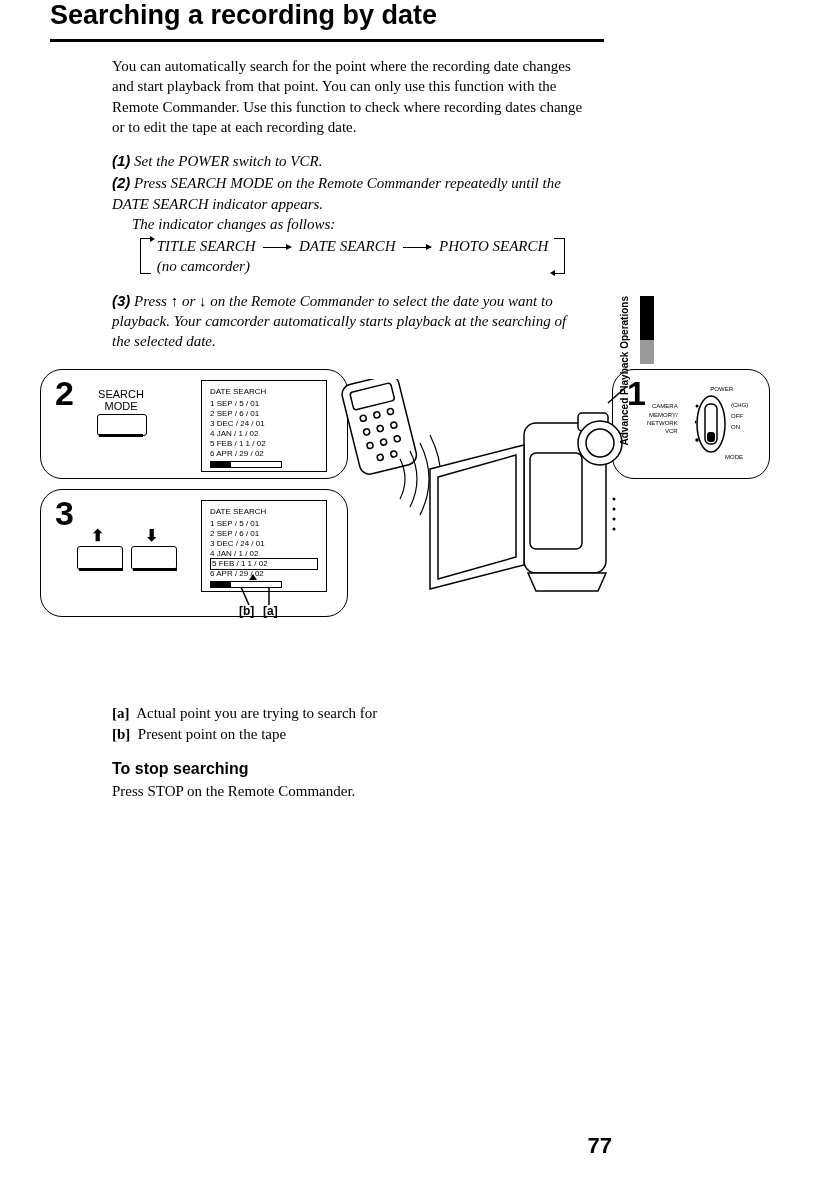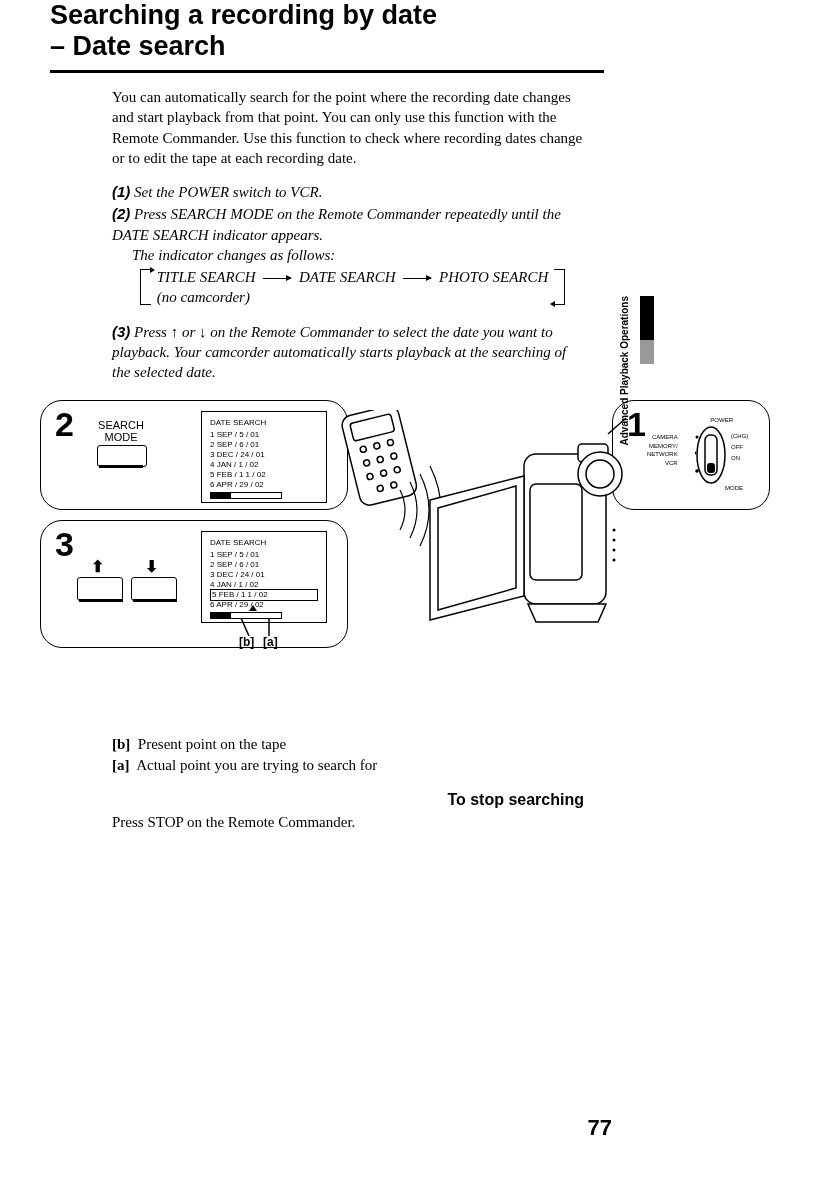--- a/index.html
+++ b/index.html
@@ -13,25 +13,25 @@
   .seq{margin-left:28px;margin-top:2px;}
   .seq .line{white-space:nowrap;}
   .arrow{display:inline-block;width:28px;height:1px;background:#000;vertical-align:middle;position:relative;margin:0 4px;}
   .arrow::after{content:"";position:absolute;right:-1px;top:-3px;border-left:6px solid #000;border-top:3.5px solid transparent;border-bottom:3.5px solid transparent;}
   .loopleft{display:inline-block;width:10px;height:34px;border:1.2px solid #000;border-right:none;vertical-align:top;margin-right:2px;position:relative;top:2px;}
   .loopleft::before{content:"";position:absolute;right:-4px;top:-3px;border-left:5px solid #000;border-top:3px solid transparent;border-bottom:3px solid transparent;}
   .loopright{display:inline-block;width:10px;height:34px;border:1.2px solid #000;border-left:none;vertical-align:top;margin-left:2px;position:relative;top:2px;}
   .loopright::before{content:"";position:absolute;left:-4px;bottom:-3px;border-right:5px solid #000;border-top:3px solid transparent;border-bottom:3px solid transparent;}
   .upicon::before{content:"\2191";font-weight:bold;}
   .downicon::before{content:"\2193";font-weight:bold;}
-  .h2{font-family:Verdana,Arial,sans-serif;font-weight:bold;font-size:16px;margin:14px 0 2px 0;text-align:right;}
+  .h2{font-family:Verdana,Arial,sans-serif;font-weight:bold;font-size:16px;margin:14px 0 2px 0;}
   .sidebar{position:absolute;right:24px;top:296px;font-family:Verdana,Arial,sans-serif;font-size:10px;font-weight:bold;writing-mode:vertical-rl;transform:rotate(180deg);}
   .sidetab{position:absolute;right:0;top:296px;width:14px;height:44px;background:#000;}
   .sidetab.gray{top:340px;height:24px;background:#999;}
-  .pagenum{position:absolute;right:42px;bottom:46px;font-family:Verdana,Arial,sans-serif;font-weight:bold;font-size:22px;}
+  .pagenum{position:absolute;right:42px;bottom:28px;font-family:Verdana,Arial,sans-serif;font-weight:bold;font-size:22px;}
   .figure{position:relative;width:740px;height:320px;margin:18px 0 18px -20px;}
   .panel{position:absolute;background:#fff;border:1.8px solid #000;border-radius:22px;box-sizing:border-box;}
   .num{position:absolute;font-family:Arial,Helvetica,sans-serif;font-weight:bold;font-size:34px;}
   .btn{position:absolute;width:44px;height:22px;background:#fff;border:1.5px solid #000;border-radius:3px;}
   .lbl{position:absolute;font-family:Arial,Helvetica,sans-serif;font-size:11px;line-height:1.1;text-align:center;}
   .lcd{position:absolute;font-family:Arial,Helvetica,sans-serif;font-size:8px;line-height:1.25;border:0;}
   .lcd .box{border:1px solid #000;padding:6px 8px 12px 8px;width:108px;position:relative;}
   .lcd .tapebar{position:absolute;left:8px;bottom:3px;height:5px;width:70px;border:0.8px solid #000;}
   .lcd .tapebar .fill{position:absolute;left:0;top:0;bottom:0;width:20px;background:#000;}
   .lcd .tapebar .mark{position:absolute;left:38px;top:-8px;border-left:4px solid transparent;border-right:4px solid transparent;border-bottom:6px solid #000;}
@@ -42,21 +42,20 @@
   .annot{position:absolute;font-family:Arial,Helvetica,sans-serif;font-weight:bold;font-size:12px;}
   .tiny{font-family:Arial,Helvetica,sans-serif;font-size:6px;}
 </style>
 </head>
 <body>
 
 <div class="page">
 
   <h1 class="title">
     <span>Searching a recording by date</span><br>
-    <span>– Date search</span>
   </h1>
   <hr class="rule">
 
   <div class="body">
     <p style="margin:0 0 14px 0;">You can automatically search for the point where the recording date changes and start playback from that point. You can only use this function with the Remote Commander. Use this function to check where recording dates change or to edit the tape at each recording date.</p>
 
     <div class="step">
       <b>(1)</b>
       <span>Set the POWER switch to VCR.</span>
     </div>
@@ -212,26 +211,26 @@
     </svg>
 
     <svg style="position:absolute;left:60px;top:68px;z-index:-1;" width="300" height="80">
       <path d="M0 0 L0 52 Q0 60 8 60 L258 60" class="camline"></path>
     </svg>
 
   </div>
 
   <div class="body" style="margin-top:-4px;">
     <div>
+      <b>[a]</b>&nbsp;
+      <span>Actual point you are trying to search for</span>
+    </div>
+    <div>
       <b>[b]</b>&nbsp;
       <span>Present point on the tape</span>
-    </div>
-    <div>
-      <b>[a]</b>&nbsp;
-      <span>Actual point you are trying to search for</span>
     </div>
 
     <div class="h2">To stop searching</div>
     <div>Press STOP on the Remote Commander.</div>
   </div>
 
   <div class="sidetab"></div>
   <div class="sidetab gray"></div>
   <div class="sidebar">Advanced Playback Operations</div>
 

